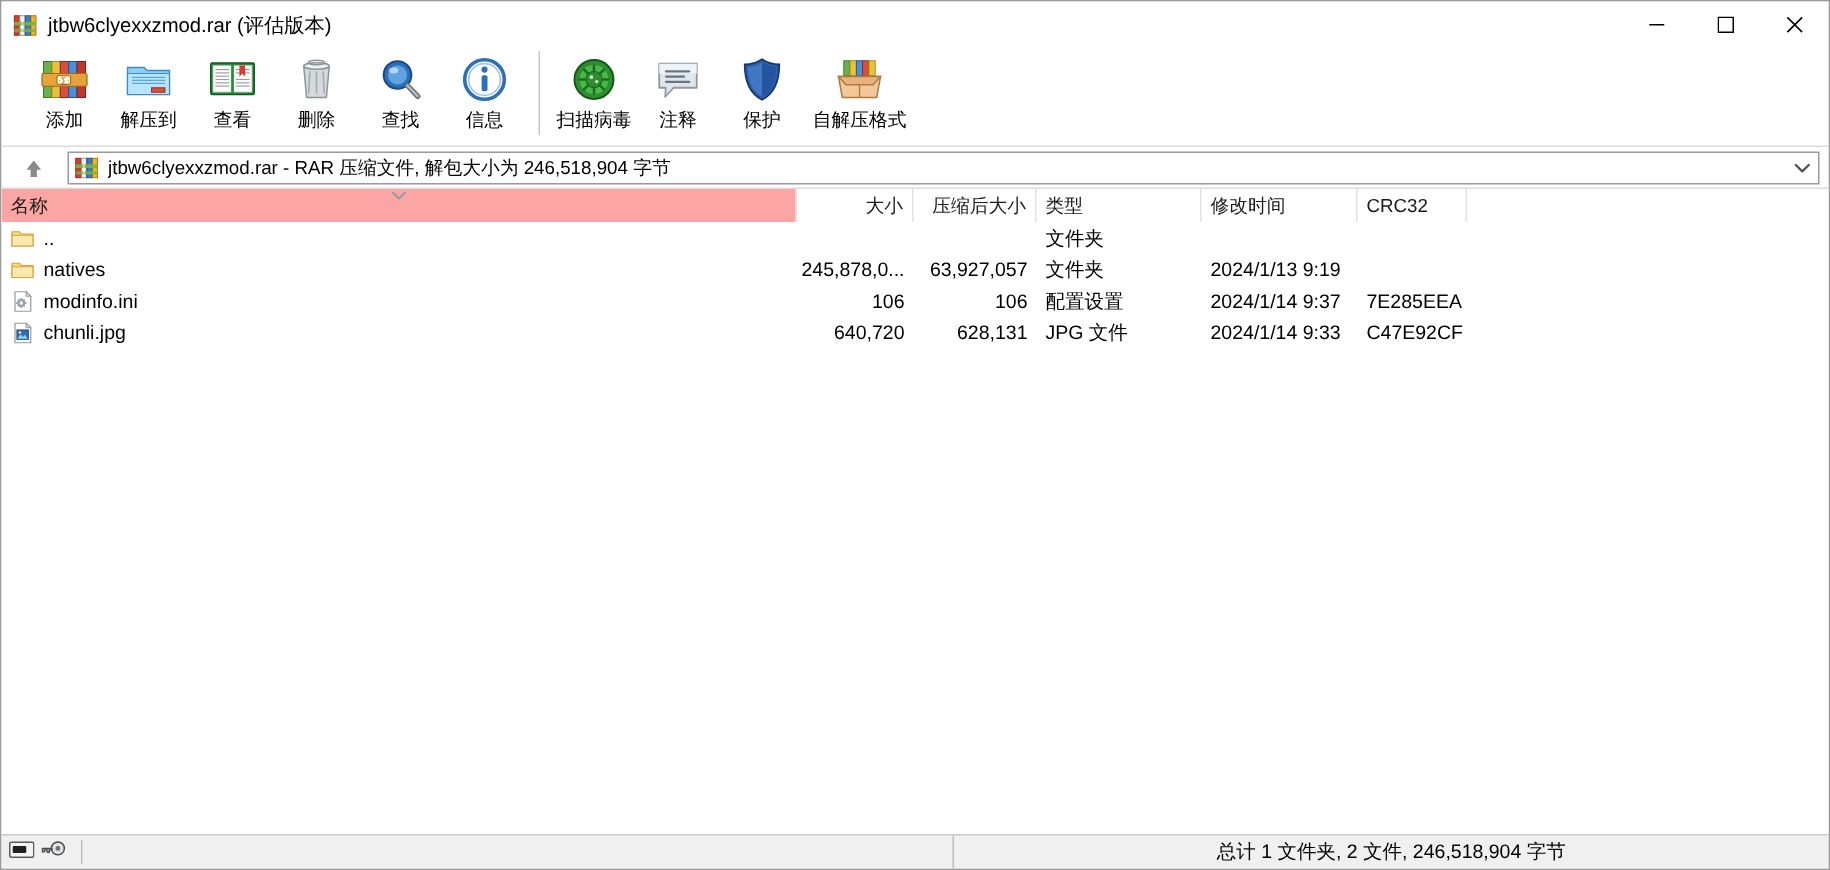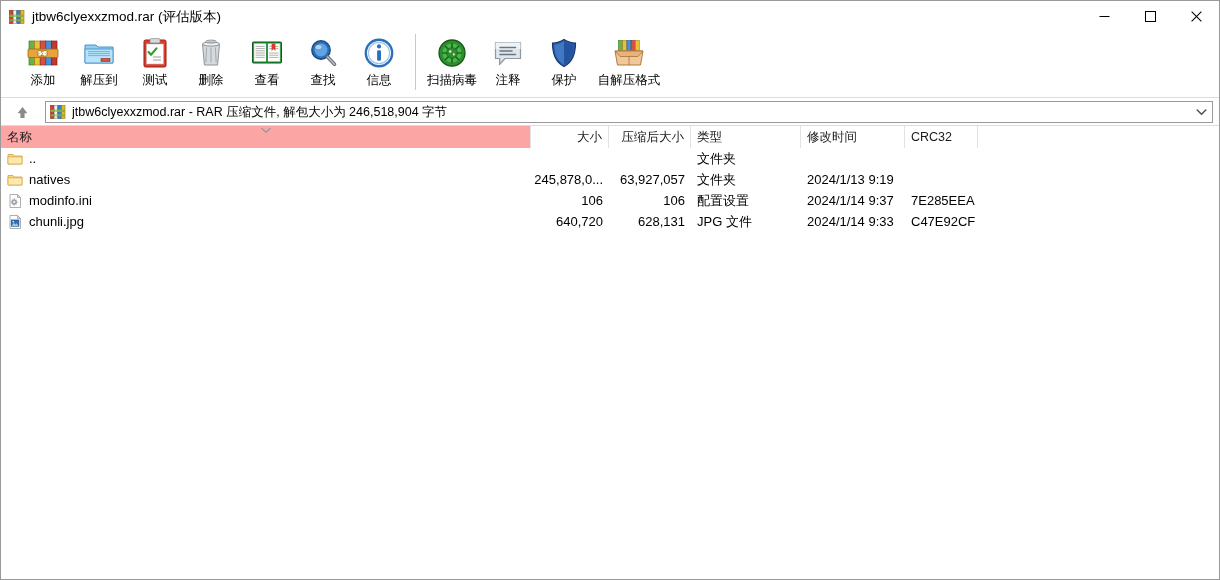--- a/index.html
+++ b/index.html
@@ -183,51 +183,20 @@
             <line x1="6" y1="15.6" x2="28" y2="15.6"></line>
             <line x1="6" y1="17.6" x2="28" y2="17.6"></line>
             <line x1="6" y1="19.6" x2="28" y2="19.6"></line>
           </g>
           <rect x="19" y="22.5" width="9" height="3" fill="#d94f3d" stroke="#8e2c1e" stroke-width="0.6"></rect>
         </svg>
       </div>
       <div class="tb-lbl">解压到</div>
     </div>
 
-    <div class="tb-btn">
-      <div class="tb-ico">
-        <svg width="34" height="34" viewBox="0 0 34 34">
-          <rect x="6" y="4" width="22" height="27" rx="1.6" fill="#e03b2b" stroke="#96200f" stroke-width="1"></rect>
-          <rect x="8.6" y="8" width="16.8" height="20" fill="#ffffff" stroke="#c0c0c0" stroke-width="0.6"></rect>
-          <rect x="12" y="2.6" width="10" height="4.4" rx="1.2" fill="#d9d9d9" stroke="#8a8a8a" stroke-width="0.7"></rect>
-          <path d="M10.5 16 L13 18.8 L18.5 12.4" fill="none" stroke="#2e9e2e" stroke-width="2.1" stroke-linecap="round" stroke-linejoin="round"></path>
-          <g stroke="#9a9a9a" stroke-width="1">
-            <line x1="15" y1="21" x2="23" y2="21"></line>
-            <line x1="15" y1="24" x2="23" y2="24"></line>
-          </g>
-        </svg>
-      </div>
-      <div class="tb-lbl">测试</div>
-    </div>
-
-    <div class="tb-btn">
-      <div class="tb-ico">
-        <svg width="34" height="34" viewBox="0 0 34 34">
-          <path d="M8.5 8 L25.5 8 L23.6 29 L10.4 29 Z" fill="#d6dadd" stroke="#8d9499" stroke-width="1"></path>
-          <ellipse cx="17" cy="8" rx="8.5" ry="2.1" fill="#eef1f3" stroke="#8d9499" stroke-width="1"></ellipse>
-          <ellipse cx="17" cy="5.6" rx="5.4" ry="1.5" fill="none" stroke="#8d9499" stroke-width="1"></ellipse>
-          <g stroke="#a6acb1" stroke-width="1.1">
-            <line x1="12.6" y1="11.5" x2="11.8" y2="26.5"></line>
-            <line x1="17" y1="11.5" x2="17" y2="26.5"></line>
-            <line x1="21.4" y1="11.5" x2="22.2" y2="26.5"></line>
-          </g>
-        </svg>
-      </div>
-      <div class="tb-lbl">删除</div>
-    </div>
 
     <div class="tb-btn">
       <div class="tb-ico">
         <svg width="34" height="34" viewBox="0 0 34 34">
           <rect x="2.5" y="6" width="29" height="21" rx="1" fill="#1f8f2f" stroke="#0f5a1c" stroke-width="1"></rect>
           <rect x="4" y="7.6" width="12.2" height="17.8" fill="#fdfdfd" stroke="#b9b9b9" stroke-width="0.5"></rect>
           <rect x="17.8" y="7.6" width="12.2" height="17.8" fill="#fdfdfd" stroke="#b9b9b9" stroke-width="0.5"></rect>
           <rect x="16.2" y="6.6" width="1.6" height="19.8" fill="#1f8f2f"></rect>
           <g stroke="#9a9a9a" stroke-width="0.75">
             <line x1="5.6" y1="10.4" x2="14.8" y2="10.4"></line>
@@ -239,20 +208,36 @@
             <line x1="19.2" y1="10.4" x2="28.4" y2="10.4"></line>
               <line x1="19.2" y1="12.6" x2="28.4" y2="12.6"></line>
             <line x1="19.2" y1="17" x2="28.4" y2="17"></line>
               <line x1="19.2" y1="19.2" x2="28.4" y2="19.2"></line>
             <line x1="19.2" y1="21.4" x2="28.4" y2="21.4"></line>
           </g>
           <path d="M21.6 7.6 L25.4 7.6 L25.4 15 L23.5 13.1 L21.6 15 Z" fill="#d93b2b"></path>
         </svg>
       </div>
       <div class="tb-lbl">查看</div>
+    </div>
+
+    <div class="tb-btn">
+      <div class="tb-ico">
+        <svg width="34" height="34" viewBox="0 0 34 34">
+          <path d="M8.5 8 L25.5 8 L23.6 29 L10.4 29 Z" fill="#d6dadd" stroke="#8d9499" stroke-width="1"></path>
+          <ellipse cx="17" cy="8" rx="8.5" ry="2.1" fill="#eef1f3" stroke="#8d9499" stroke-width="1"></ellipse>
+          <ellipse cx="17" cy="5.6" rx="5.4" ry="1.5" fill="none" stroke="#8d9499" stroke-width="1"></ellipse>
+          <g stroke="#a6acb1" stroke-width="1.1">
+            <line x1="12.6" y1="11.5" x2="11.8" y2="26.5"></line>
+            <line x1="17" y1="11.5" x2="17" y2="26.5"></line>
+            <line x1="21.4" y1="11.5" x2="22.2" y2="26.5"></line>
+          </g>
+        </svg>
+      </div>
+      <div class="tb-lbl">删除</div>
     </div>
 
     <div class="tb-btn">
       <div class="tb-ico">
         <svg width="34" height="34" viewBox="0 0 34 34">
           <circle cx="15" cy="14" r="9.2" fill="#2e6fba" stroke="#1b4a86" stroke-width="1.4"></circle>
           <circle cx="15" cy="14" r="6.4" fill="#5fa3e0"></circle>
           <ellipse cx="12.4" cy="11" rx="3.1" ry="2" fill="#ffffff" opacity="0.55"></ellipse>
           <line x1="21.6" y1="21" x2="28.5" y2="28.2" stroke="#6b7075" stroke-width="3.6" stroke-linecap="round"></line>
           <line x1="21.6" y1="21" x2="28.5" y2="28.2" stroke="#b9bfc4" stroke-width="1.5" stroke-linecap="round"></line>
@@ -473,14 +458,35 @@
         <div class="cell num" style="width:78px">640,720</div>
         <div class="cell num" style="width:82px">628,131</div>
         <div class="cell txt" style="width:110px">JPG 文件</div>
         <div class="cell txt" style="width:104px">2024/1/14 9:33</div>
         <div class="cell txt" style="width:73px">C47E92CF</div>
       </div>
 
     </div>
   </div>
 
+  <div class="statusbar">
+    <div class="sb-icons">
+      <span>
+        <svg width="17" height="13" viewBox="0 0 17 13">
+          <rect x="0.5" y="1.5" width="16" height="10" rx="1" fill="#f4f4f4" stroke="#5a5a5a" stroke-width="1"></rect>
+          <rect x="2.5" y="4" width="9" height="4.6" rx="0.6" fill="#1f1f1f"></rect>
+        </svg>
+      </span>
+      <span>
+        <svg width="17" height="13" viewBox="0 0 17 13">
+          <circle cx="11.6" cy="5.6" r="4.3" fill="#dfe3e6" stroke="#4a4a4a" stroke-width="1"></circle>
+          <circle cx="11.6" cy="5.6" r="1.6" fill="#6b7075"></circle>
+          <path d="M7.6 5.6 L1.2 5.6 L1.2 8 L2.8 8 L2.8 6.6 L4.4 6.6 L4.4 8.2 L6 8.2 L6 6.6 L7.6 6.6 Z" fill="#9aa0a6" stroke="#4a4a4a" stroke-width="0.8" stroke-linejoin="round"></path>
+        </svg>
+      </span>
+      <span class="sb-sep"></span>
+    </div>
+    <div class="sb-panel">
+      <span>总计 1 文件夹, 2 文件, 246,518,904 字节</span>
+    </div>
+  </div>
 
 </div>
 
 </body></html>

